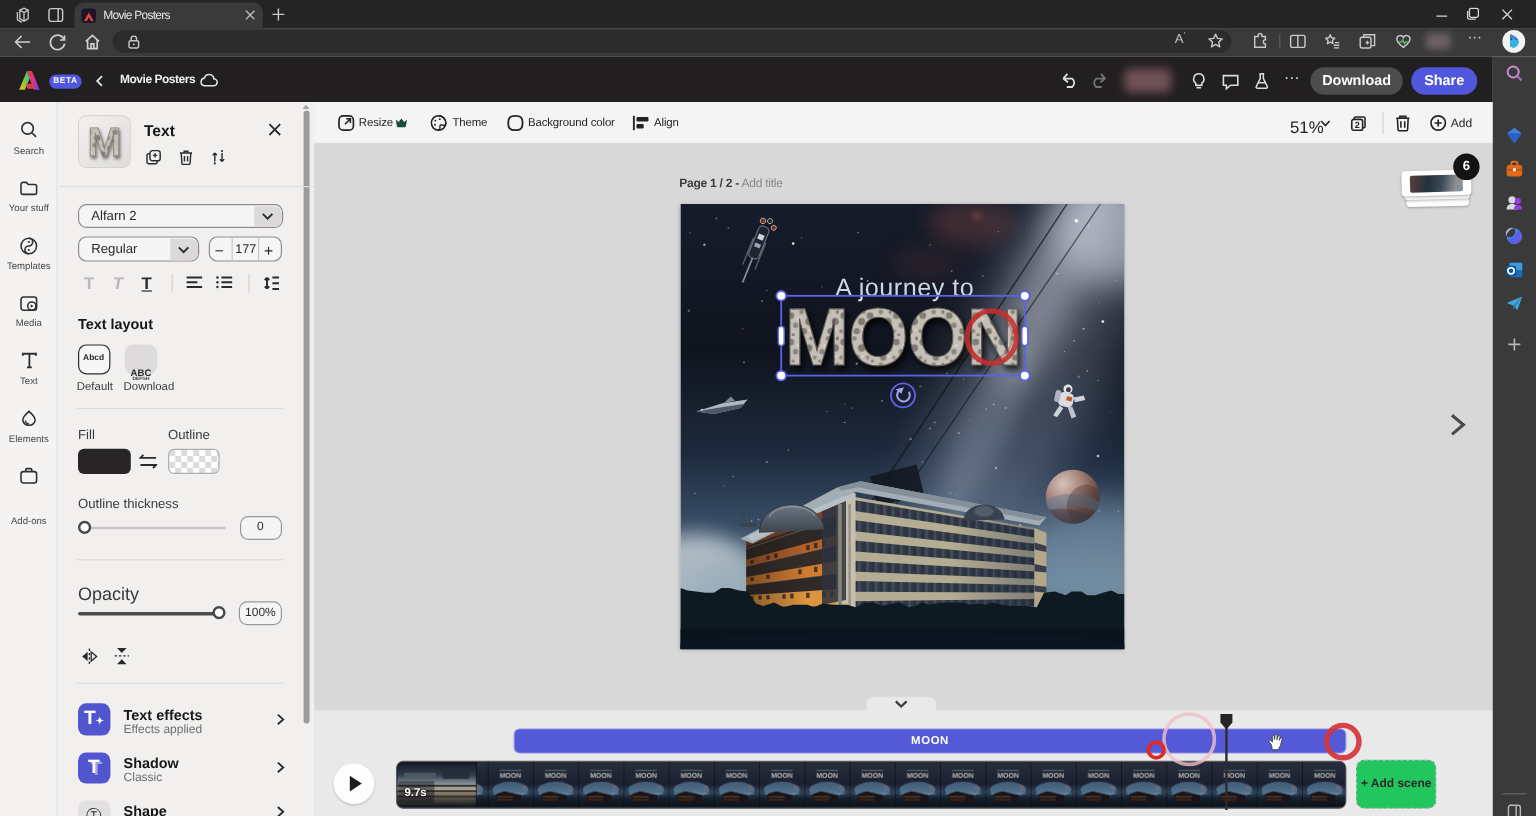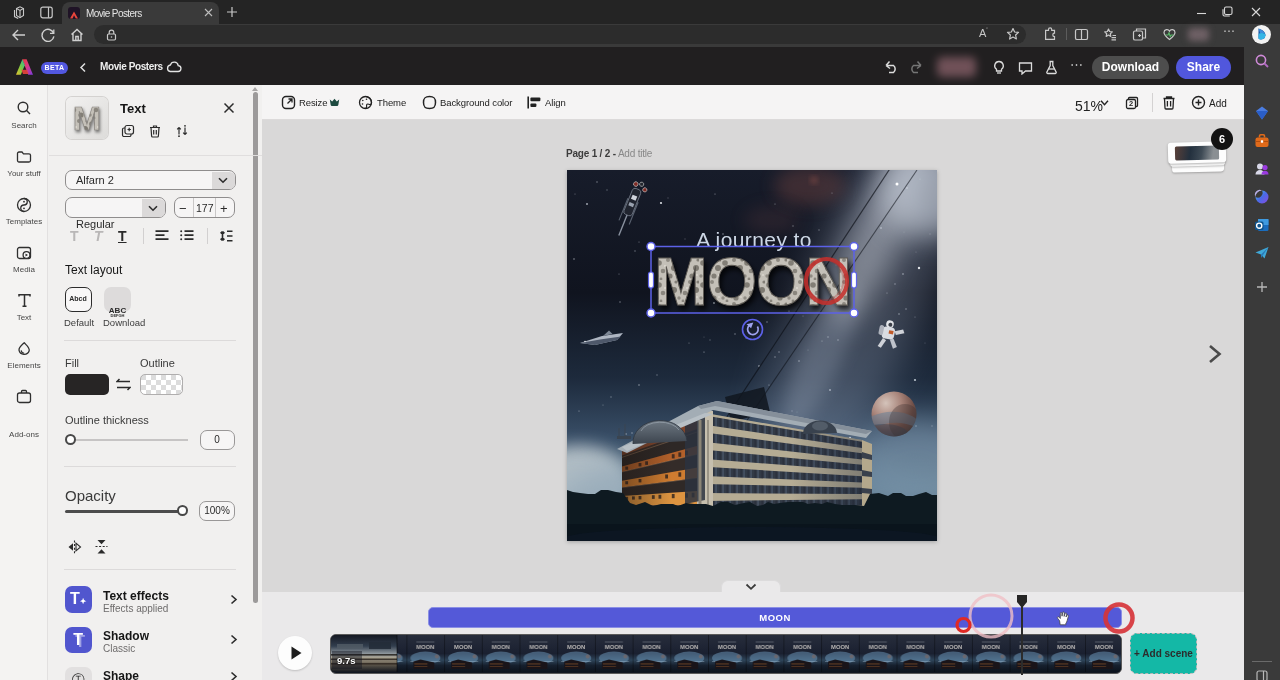--- a/index.html
+++ b/index.html
@@ -229,21 +229,21 @@
 
   <div class="abs" style="left:65px;top:170px;width:171px;height:20px;border:1.5px solid #8f8d8d;border-radius:7px;background:#f6f5f5;box-sizing:border-box;"></div>
   <div class="abs" style="left:212px;top:171.5px;width:22.5px;height:17px;border-radius:0 5.5px 5.5px 0;background:#dbd9d9;"></div>
   <div class="abs txt" style="left:76px;top:174px;font-size:11px;color:#2a2a2a;">Alfarn 2</div>
   <svg class="abs" style="left:218px;top:177px" width="10" height="7" viewBox="0 0 10 7" fill="none" stroke="#2c2c2c" stroke-width="1.6">
       <path d="M1 1.2 L5 5.2 L9 1.2"></path>
     </svg>
 
   <div class="abs" style="left:65px;top:197px;width:101px;height:21px;border:1.5px solid #8f8d8d;border-radius:7px;background:#f6f5f5;box-sizing:border-box;"></div>
   <div class="abs" style="left:142px;top:198.5px;width:22.5px;height:18px;border-radius:0 5.5px 5.5px 0;background:#dbd9d9;"></div>
-  <div class="abs txt" style="left:76px;top:201.5px;font-size:11px;color:#2a2a2a;margin-top:16px;">Regular</div>
+  <div class="abs txt" style="left:76px;top:201.5px;font-size:11px;color:#2a2a2a;">Regular</div>
   <svg class="abs" style="left:148px;top:205px" width="10" height="7" viewBox="0 0 10 7" fill="none" stroke="#2c2c2c" stroke-width="1.6">
       <path d="M1 1.2 L5 5.2 L9 1.2"></path>
     </svg>
   <div class="abs" style="left:174px;top:197px;width:61px;height:21px;border:1.5px solid #8f8d8d;border-radius:7px;background:#f6f5f5;box-sizing:border-box;"></div>
   <div class="abs" style="left:193px;top:198px;width:1px;height:19px;background:#c9c7c7;"></div>
   <div class="abs" style="left:215px;top:198px;width:1px;height:19px;background:#c9c7c7;"></div>
   <div class="abs txt" style="left:179px;top:201px;font-size:13px;color:#2a2a2a;">−</div>
   <div class="abs txt" style="left:196px;top:202px;font-size:10.5px;color:#2a2a2a;">177</div>
   <div class="abs txt" style="left:220px;top:201px;font-size:13px;color:#2a2a2a;">+</div>
 
@@ -258,21 +258,21 @@
       <path d="M4.5 1.2 L13.5 1.2 M4.5 5.2 L13.5 5.2 M4.5 9.2 L13.5 9.2"></path>
       <circle cx="1.2" cy="1.2" r="1" fill="#2a2a2a" stroke="none"></circle>
       <circle cx="1.2" cy="5.2" r="1" fill="#2a2a2a" stroke="none"></circle>
       <circle cx="1.2" cy="9.2" r="1" fill="#2a2a2a" stroke="none"></circle>
     </svg>
   <div class="abs" style="left:207px;top:228px;width:1px;height:16px;background:#d2d0d0;"></div>
   <svg class="abs" style="left:219px;top:229px" width="14" height="14" viewBox="0 0 14 14" stroke="#2a2a2a" stroke-width="1.6" fill="none">
       <path d="M3.5 2.5 L3.5 11.5 M3.5 2.5 L1.6 4.4 M3.5 2.5 L5.4 4.4 M3.5 11.5 L1.6 9.6 M3.5 11.5 L5.4 9.6 M8 2.2 L13.5 2.2 M8 7 L13.5 7 M8 11.8 L13.5 11.8"></path>
     </svg>
 
-  <div class="abs txt" style="left:65px;top:263px;font-size:12px;font-weight:normal;color:#161616;">Text layout</div>
+  <div class="abs txt" style="left:65px;top:263px;font-size:12px;font-weight:bold;color:#161616;">Text layout</div>
   <div class="abs" style="left:64.5px;top:287px;width:27px;height:24.5px;border:1.8px solid #2c2c2c;border-radius:7px;background:#f8f7f7;box-sizing:border-box;color:#2a2a2a;font-size:7px;font-weight:bold;text-align:center;line-height:22px;">Abcd</div>
   <div class="abs" style="left:104px;top:287px;width:27px;height:24.5px;border-radius:7px;background:#dddbdb;box-sizing:border-box;color:#2a2a2a;text-align:center;">
       <div style="font-size:8px;font-weight:bold;margin-top:20px;line-height:7px;">ABC</div>
       <div style="font-size:4px;font-weight:bold;line-height:4px;">DEFGH</div>
     </div>
   <div class="abs txt" style="left:64px;top:317px;width:28px;text-align:center;font-size:9.5px;color:#3c3c3c;">Default</div>
   <div class="abs txt" style="left:103px;top:317px;width:30px;text-align:center;font-size:9.5px;color:#3c3c3c;">Download</div>
   <div class="abs" style="left:64px;top:340px;width:172px;height:1px;background:#dcdada;"></div>
 
   <div class="abs txt" style="left:65px;top:357px;font-size:11px;color:#3a3a3a;">Fill</div>
@@ -716,21 +716,21 @@
 <rect x="65.5" y="0" width="1" height="37" fill="#000" opacity="0.5"></rect>
 </svg></div>
   <div class="abs" style="left:332px;top:651px;width:30px;height:18px;background:rgba(18,20,30,0.45);"></div>
   <div class="abs txt" style="left:337px;top:655px;font-size:9.5px;font-weight:bold;color:#fff;text-shadow:0 0 2px #000;">9.7s</div>
 
   <div class="abs" style="left:278px;top:636px;width:34px;height:34px;border-radius:50%;background:#fdfdfd;box-shadow:0 1px 2px rgba(0,0,0,0.18);"></div>
   <svg class="abs" style="left:290px;top:645px" width="13" height="16" viewBox="0 0 13 16">
       <path d="M1.5 1.5 L11.5 8 L1.5 14.5 Z" fill="#1d1d1d"></path>
     </svg>
 
-  <div class="abs" style="left:1130px;top:633px;width:67px;height:41px;border:1.5px dashed #b9b7b7;border-radius:7px;background:#14b8a6;box-sizing:border-box;color:#2c2c2c;font-size:10px;font-weight:bold;text-align:center;line-height:39px;">+ Add scene</div>
+  <div class="abs" style="left:1130px;top:633px;width:67px;height:41px;border:1.5px dashed #b9b7b7;border-radius:7px;background:#22c55e;box-sizing:border-box;color:#2c2c2c;font-size:10px;font-weight:bold;text-align:center;line-height:39px;">+ Add scene</div>
 
   <svg class="abs" style="left:948px;top:583px" width="200" height="70" viewBox="0 0 200 70" fill="none">
       <circle cx="43" cy="33" r="21" stroke="#f0bfc5" stroke-width="3" opacity="0.8"></circle>
       <circle cx="15.5" cy="42" r="6.5" stroke="#e02a25" stroke-width="3.2"></circle>
       <circle cx="171" cy="35" r="13.5" stroke="#d6343a" stroke-width="4.5" opacity="0.92"></circle>
     </svg>
 
   <div class="abs" style="left:1021px;top:598px;width:2px;height:77px;background:#2c2c2c;"></div>
   <svg class="abs" style="left:1015px;top:594px" width="14" height="15" viewBox="0 0 14 15">
       <path d="M2 1 L12 1 L12 8 L7 14 L2 8 Z" fill="#252525"></path>

